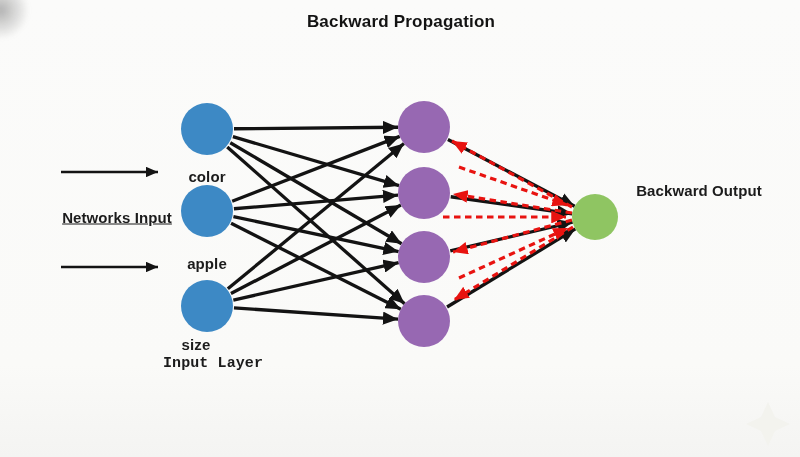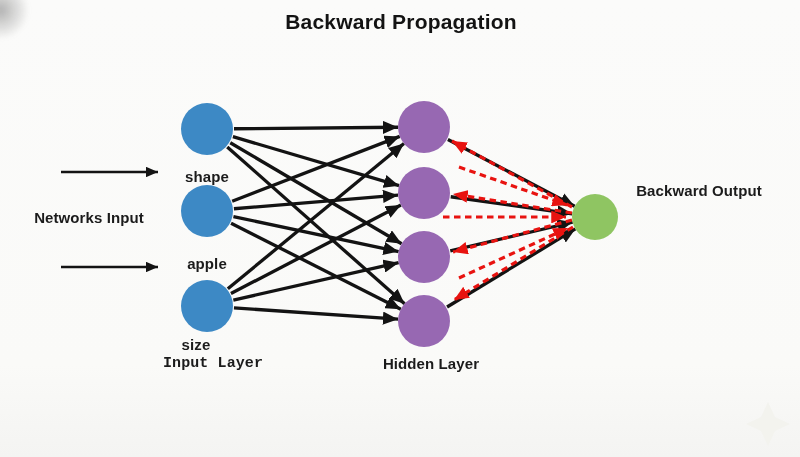--- a/index.html
+++ b/index.html
@@ -18,21 +18,21 @@
     filter:blur(2px);
     pointer-events:none;
   }
   svg.diagram { position:absolute; left:0; top:0; }
   .label {
     position:absolute; transform:translate(-50%,-50%);
     font-weight:bold; font-size:15px; color:#1b1b1b;
     white-space:nowrap; letter-spacing:.1px;
   }
   .title {
-    font-size:21px; font-weight:600; color:#131313; letter-spacing:.2px;
+    font-size:17px; font-weight:600; color:#131313; letter-spacing:.2px;
   }
 </style>
 </head>
 <body>
 
 <div class="stage">
 
   <div class="smudge"></div>
 
   <svg class="diagram" width="800" height="457" viewBox="0 0 800 457">
@@ -87,23 +87,22 @@
         <circle cx="424" cy="127" r="26" fill="#9768b2"></circle>
         <circle cx="424" cy="193" r="26" fill="#9768b2"></circle>
         <circle cx="424" cy="257" r="26" fill="#9768b2"></circle>
         <circle cx="424" cy="321" r="26" fill="#9768b2"></circle>
         <circle cx="595" cy="217" r="23" fill="#8fc562"></circle>
       </g>
   </svg>
 
   <div class="label title" style="left:401px; top:22px;">Backward Propagation</div>
 
-  <div class="label" style="left:89px; top:217px;">Networks Input</div>
+  <div class="label" style="left:117px; top:217px;text-decoration:underline;">Networks Input</div>
 
-  <div class="label" style="left:207px; top:176px;">shape</div>
+  <div class="label" style="left:207px; top:176px;">color</div>
   <div class="label" style="left:207px; top:263px;">apple</div>
   <div class="label" style="left:196px; top:344px;">size</div>
 
   <div class="label" style="left:213px; top:363px;font-family:Liberation Mono, monospace;">Input Layer</div>
-  <div class="label" style="left:431px; top:363px;">Hidden Layer</div>
 
   <div class="label" style="left:699px; top:190px;">Backward Output</div>
 </div>
 
 </body></html>

